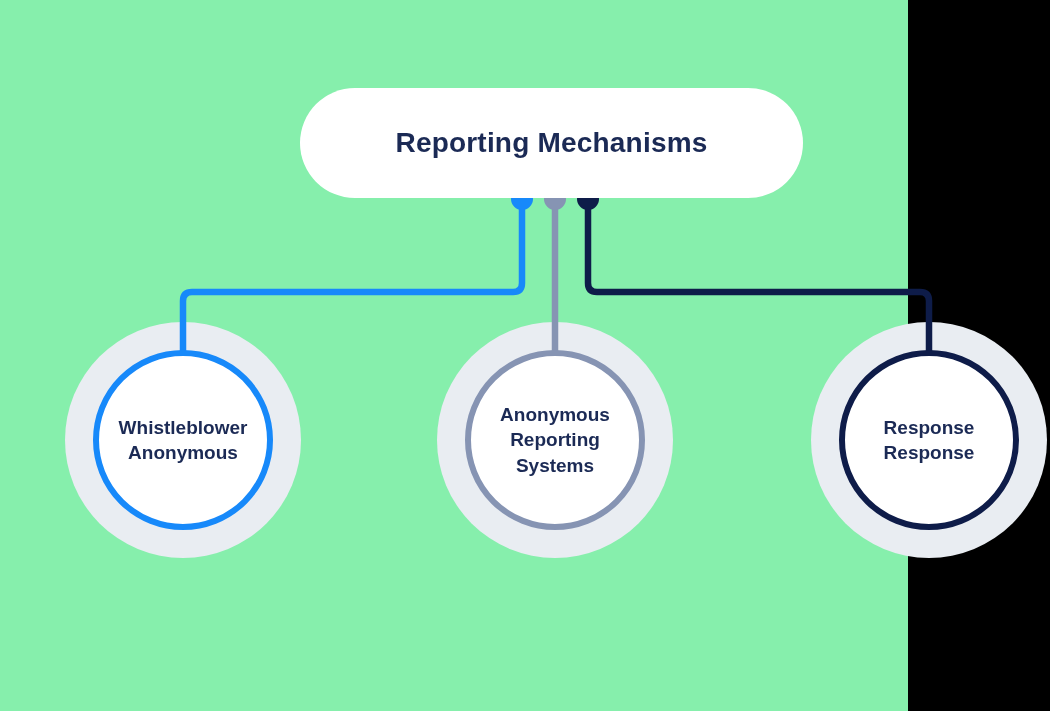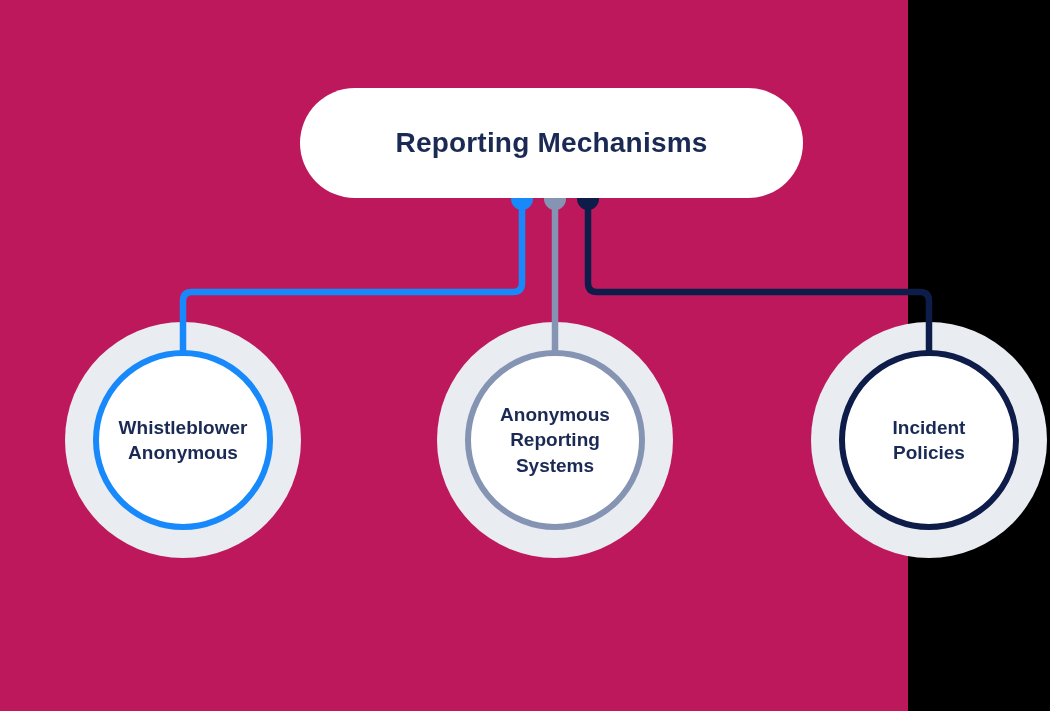--- a/index.html
+++ b/index.html
@@ -8,21 +8,21 @@
     width: 1050px;
     height: 711px;
     background: #000000;
     overflow: hidden;
     font-family: "Liberation Sans", sans-serif;
   }
   .canvas {
     position: relative;
     width: 908px;
     height: 711px;
-    background: #be185d;
+    background: #86efac;
   }
   
   .connector-layer {
     position: absolute;
     left: 0; top: 0;
     width: 1050px;
     height: 711px;
     z-index: 1;
   }
   
@@ -109,16 +109,16 @@
 
   <div class="node-circle n1" style="border-color: rgb(23, 137, 250);">
     <span class="node-label">Whistleblower Anonymous</span>
   </div>
 
   <div class="node-circle n2" style="border-color: rgb(134, 148, 179);">
     <span class="node-label">Anonymous Reporting Systems</span>
   </div>
 
   <div class="node-circle n3" style="border-color: rgb(14, 28, 73);">
-    <span class="node-label">Incident Policies</span>
+    <span class="node-label">Response Response</span>
   </div>
 
 </div>
 
 </body></html>

